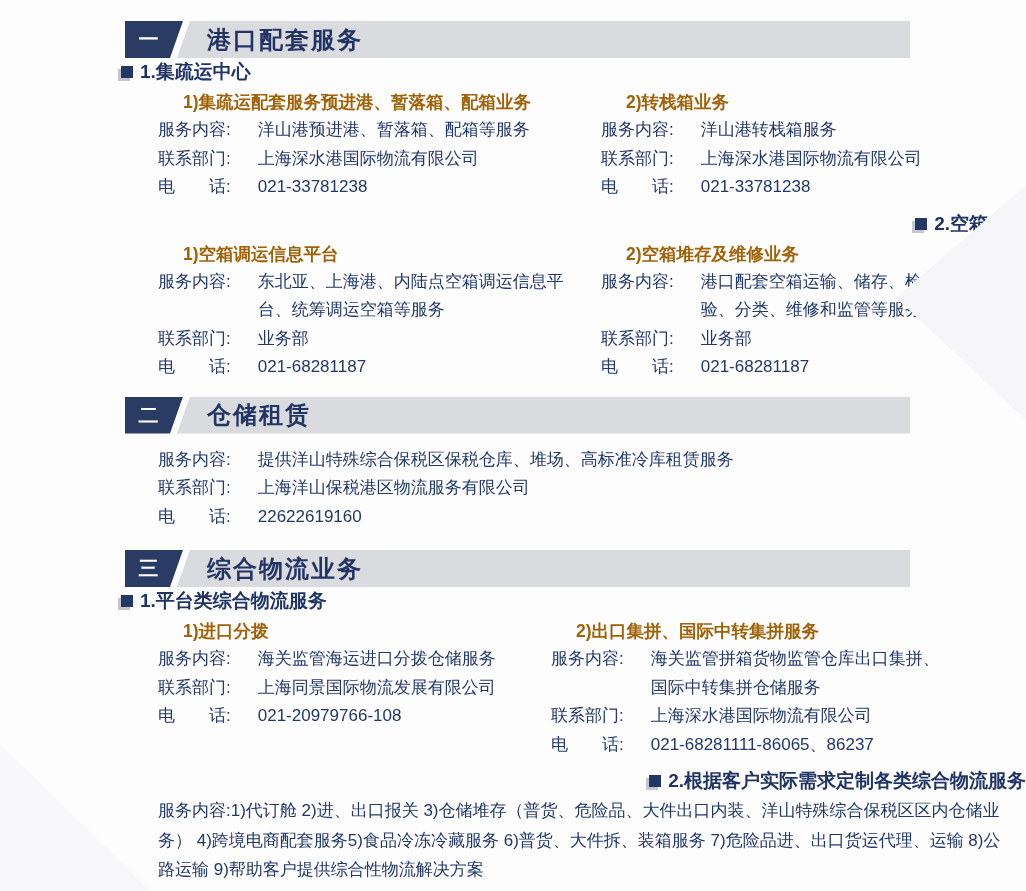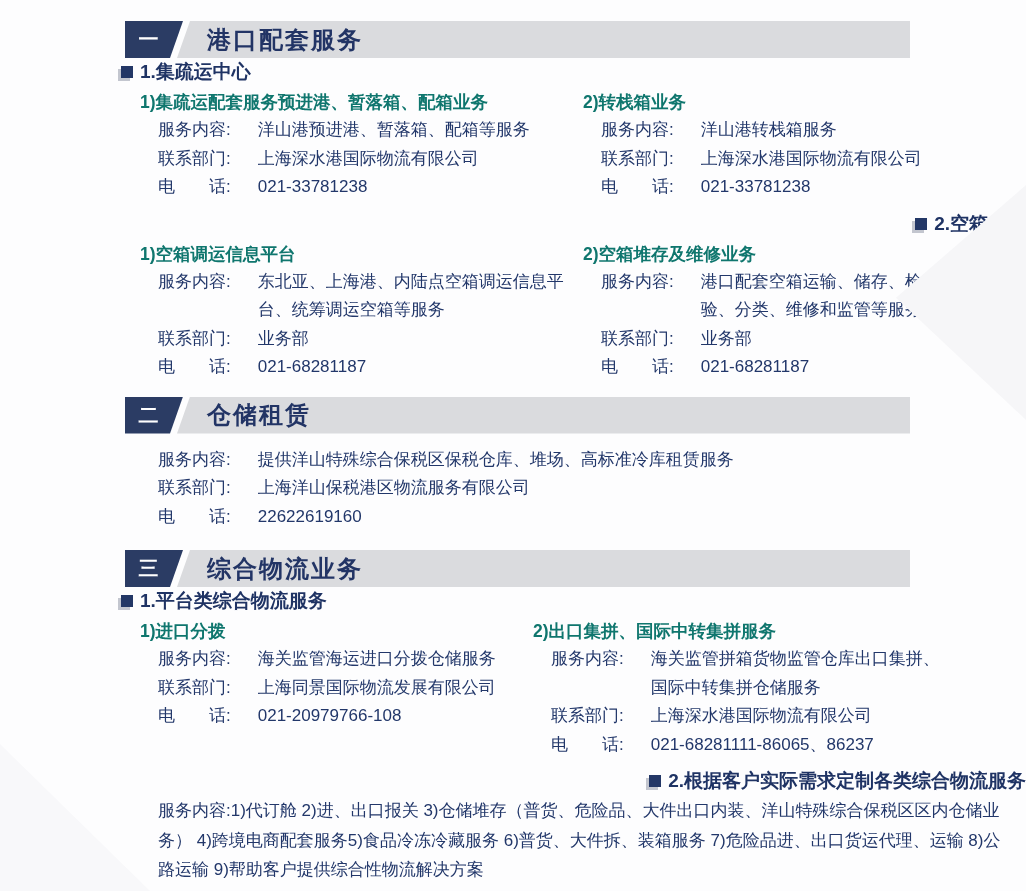--- a/index.html
+++ b/index.html
@@ -53,22 +53,22 @@
     box-shadow:-3px 3px 0 #c3c6cf;
   }
 
   
   .cols{display:flex;margin-left:140px;width:812px;align-items:flex-start;}
   .col-l{width:443px;flex:none;}
   .col-l.narrow{width:393px;}
   .col-r{flex:1;min-width:0;}
 
   .entry-title{
-    font-size:17.5px;font-weight:bold;color:#0f766e;
-    line-height:27px;margin-top:2px;
+    font-size:17.5px;font-weight:bold;color:#a16207;
+    line-height:27px;margin-top:2px;margin-left:43px;
   }
   .rows{margin-left:18px;}
   .row{display:flex;font-size:17px;line-height:28.5px;color:#22376a;}
   .row .lbl{white-space:pre;flex:none;}
   .row .val{flex:1;min-width:0;margin-left:27px;}
 
   
   .rows-wide{margin-left:158px;width:760px;}
 
   

